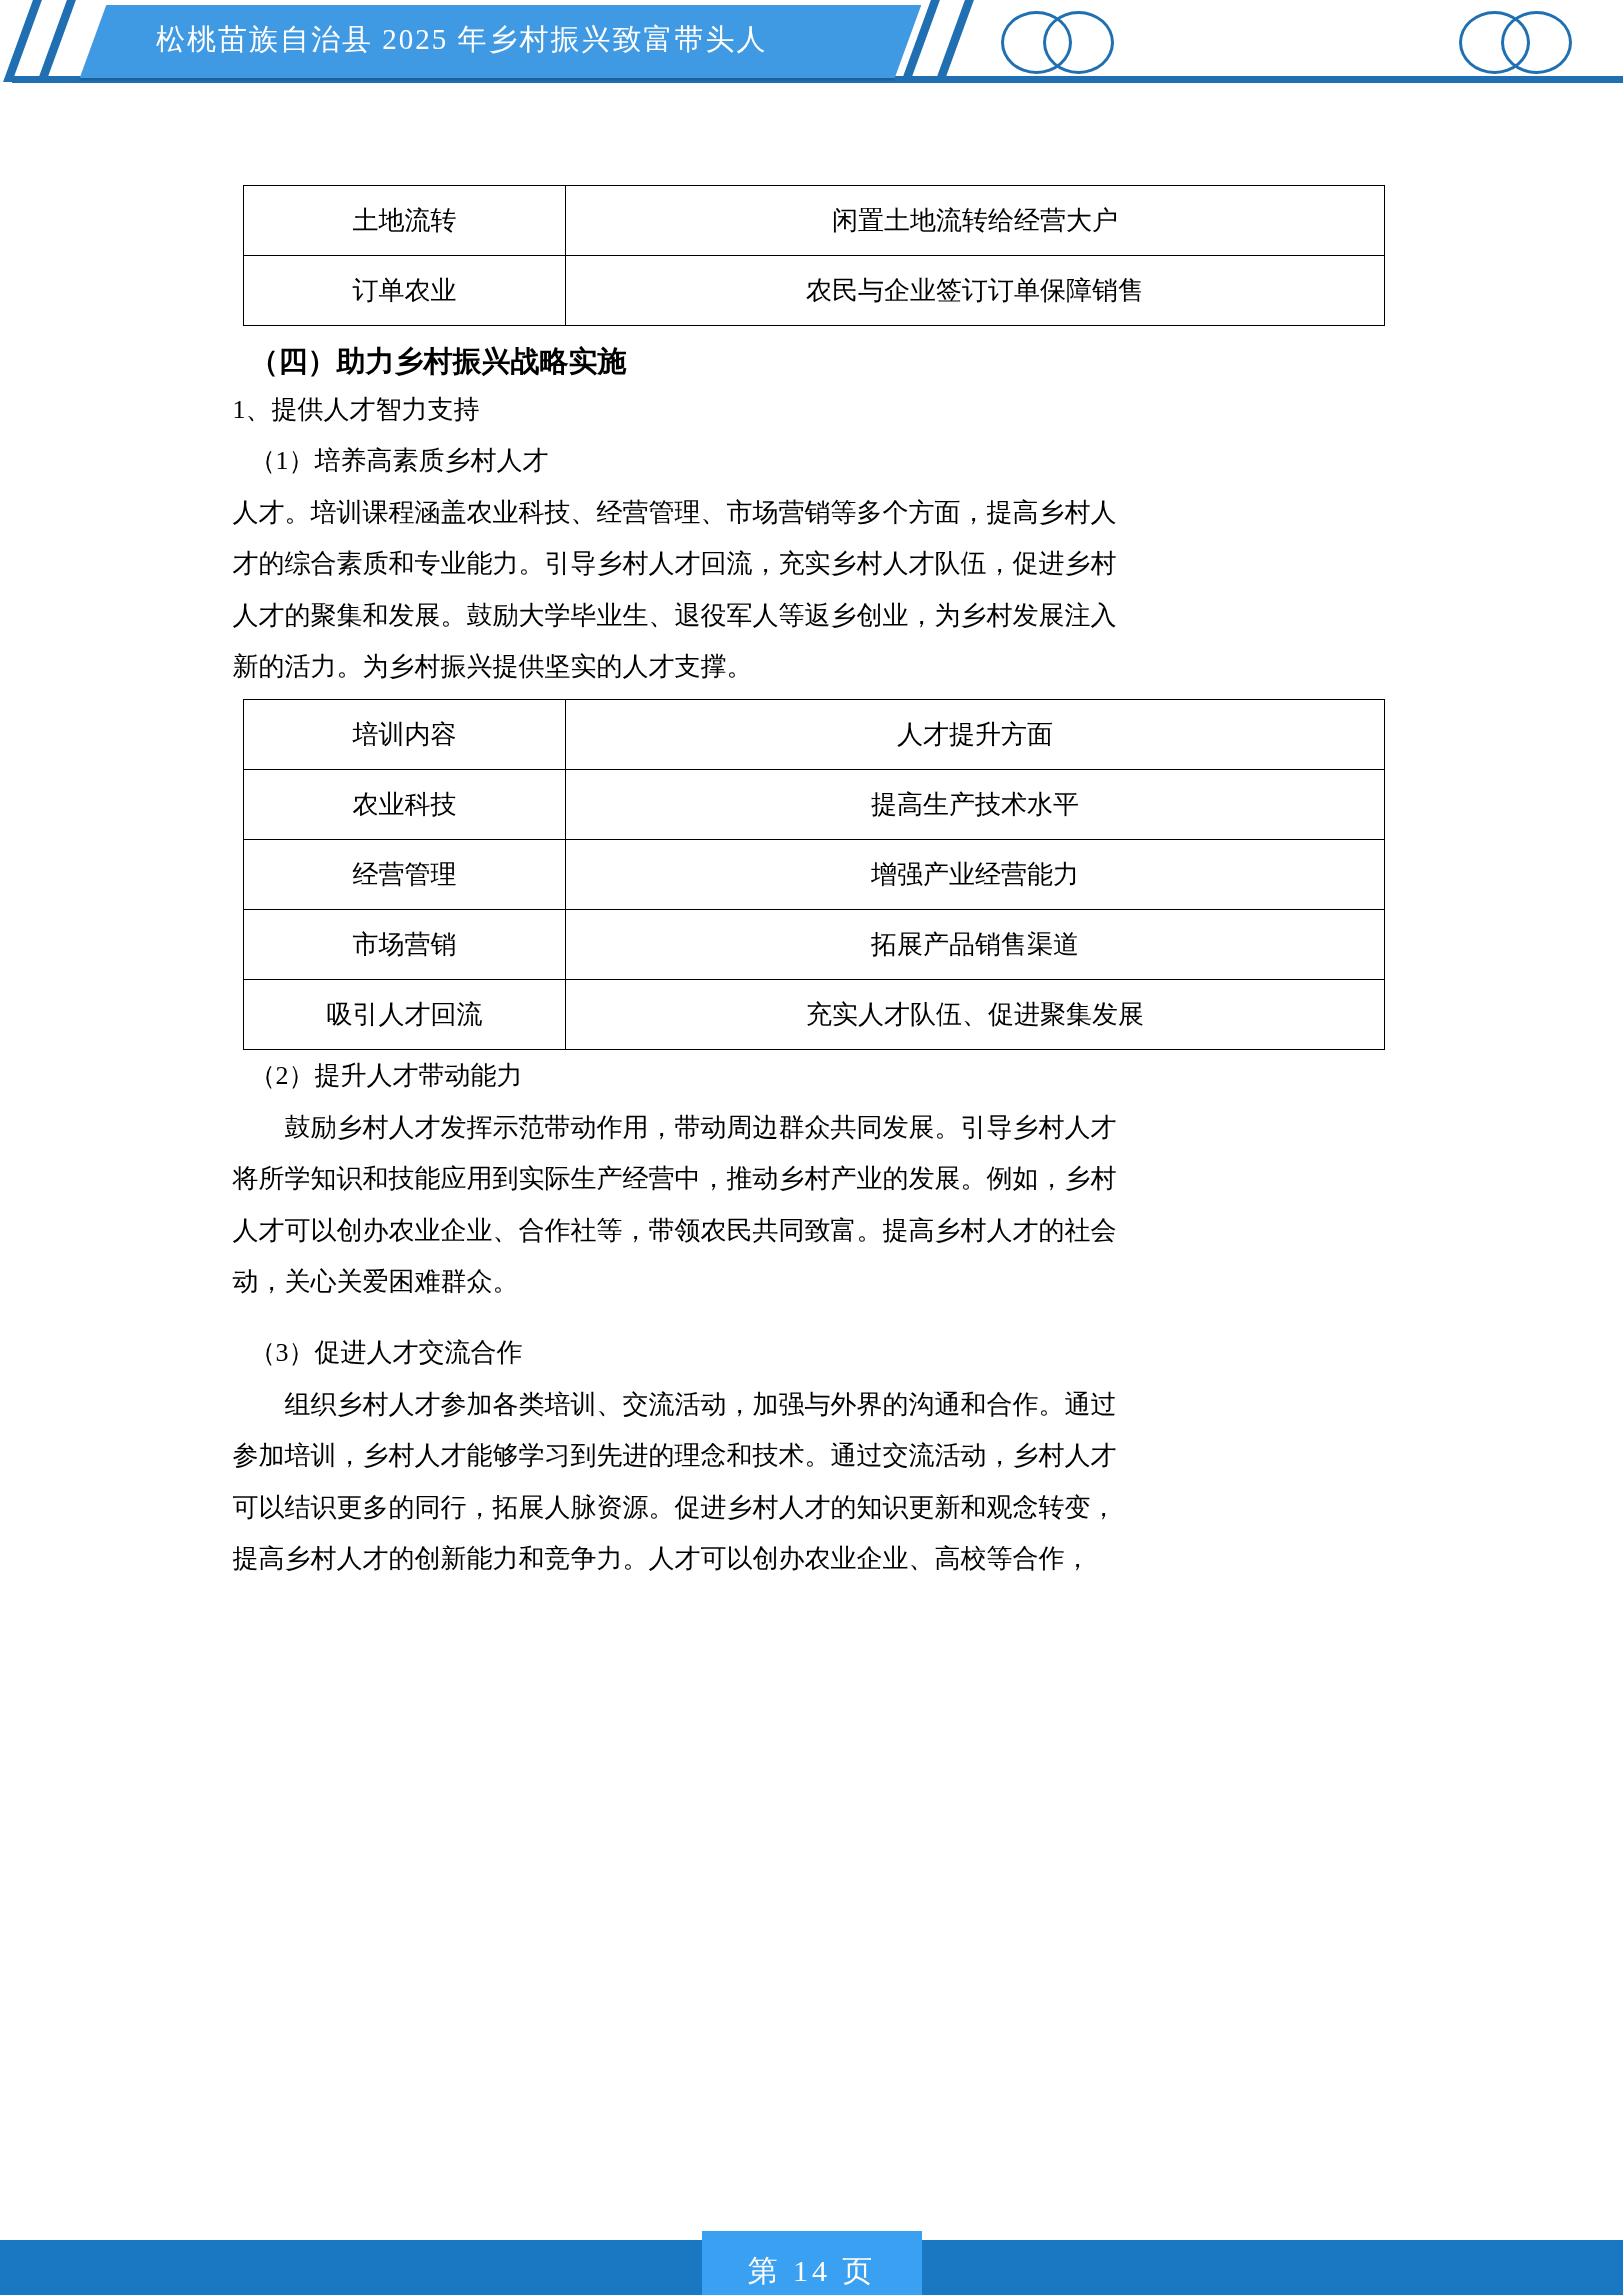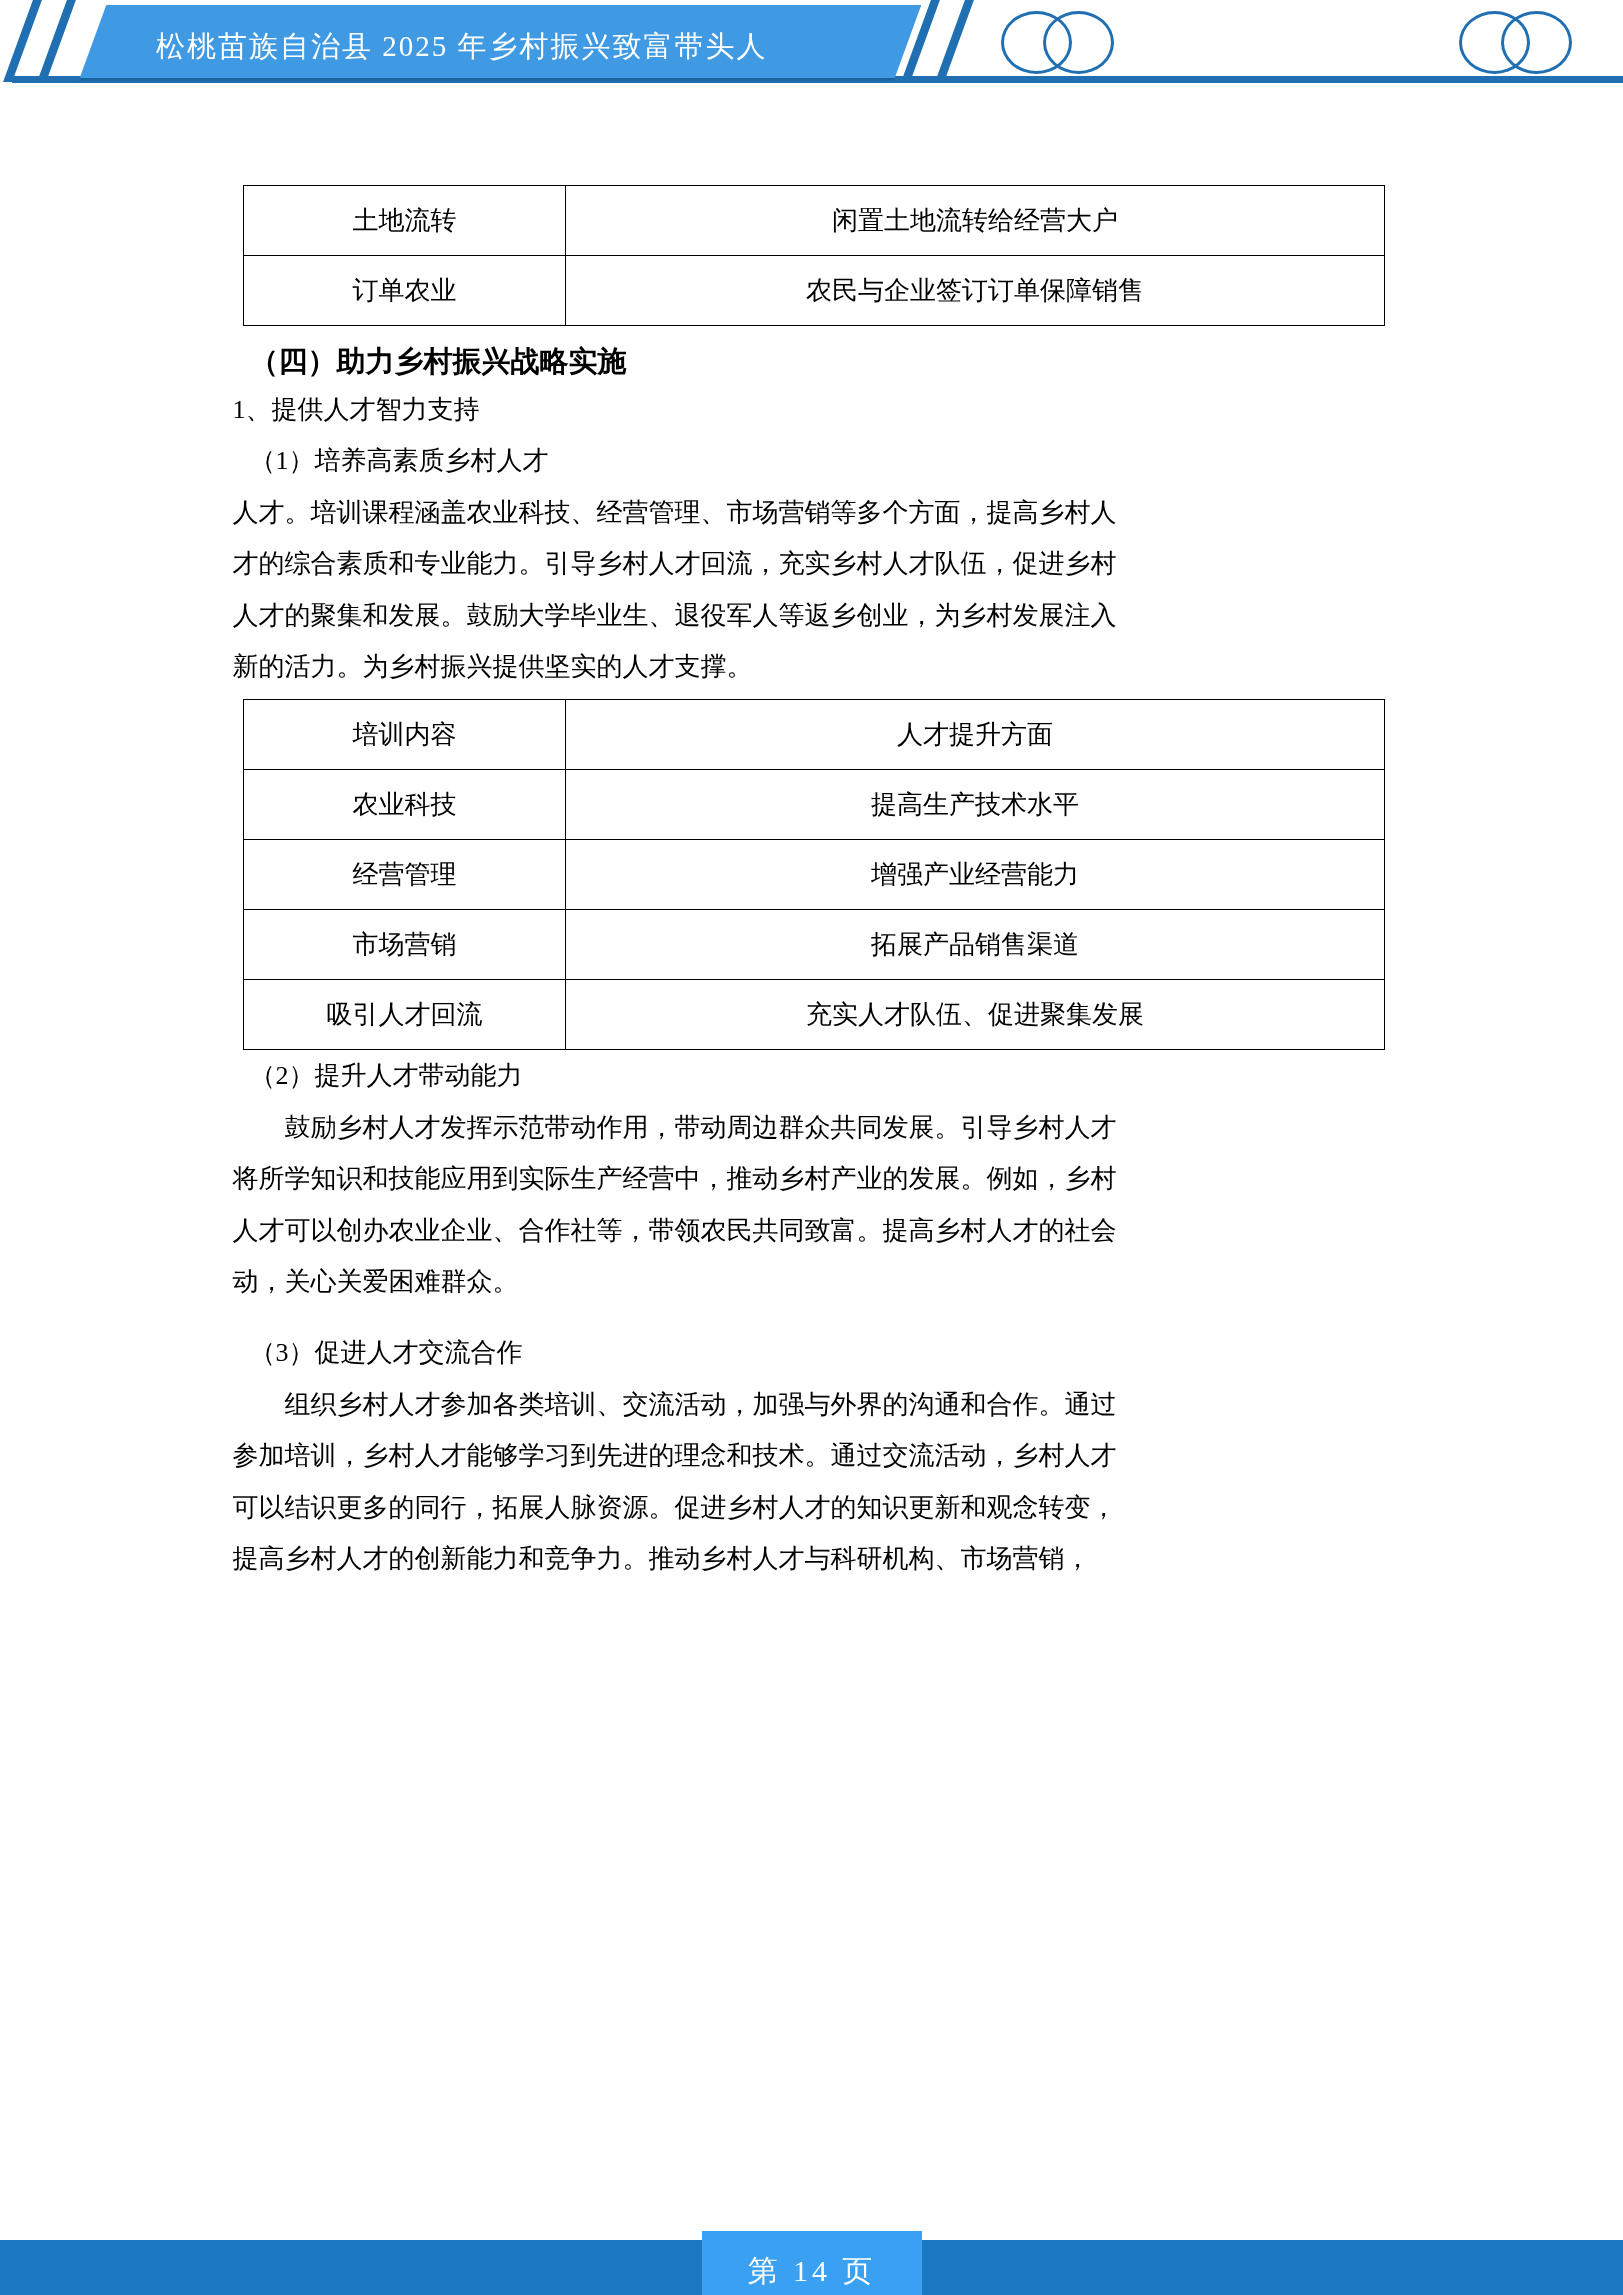--- a/index.html
+++ b/index.html
@@ -37,21 +37,21 @@
     top: 4.6px;
     width: 815px;
     height: 73px;
     background: #409ae3;
     transform: skewX(-20deg);
     box-shadow: 0 2.6px 0 rgba(0,0,0,0.10);
   }
   .banner-title {
     position: absolute;
     left: 156px;
-    top: 10px;
+    top: 3px;
     width: 759px;
     height: 73px;
     overflow: hidden;
     display: flex;
     align-items: center;
     color: #ffffff;
     font-size: 29px;
     letter-spacing: 2px;
     white-space: nowrap;
     font-family: "Liberation Serif", "DejaVu Serif", serif;
@@ -274,21 +274,21 @@
     </div>
 
     <div class="spacer-md"></div>
 
     <p class="sub">（3）促进人才交流合作</p>
 
     <div class="para">
       <p class="line">　　组织乡村人才参加各类培训、交流活动，加强与外界的沟通和合作。通过</p>
       <p class="line">参加培训，乡村人才能够学习到先进的理念和技术。通过交流活动，乡村人才</p>
       <p class="line">可以结识更多的同行，拓展人脉资源。促进乡村人才的知识更新和观念转变，</p>
-      <p class="line">提高乡村人才的创新能力和竞争力。推动乡村人才与科研机构、市场营销，</p>
+      <p class="line">提高乡村人才的创新能力和竞争力。人才可以创办农业企业、高校等合作，</p>
     </div>
 
   </div>
 </div>
 
 <div class="footer">
   <div class="footer-bar"></div>
   <div class="footer-box">第 14 页</div>
 </div>
 

